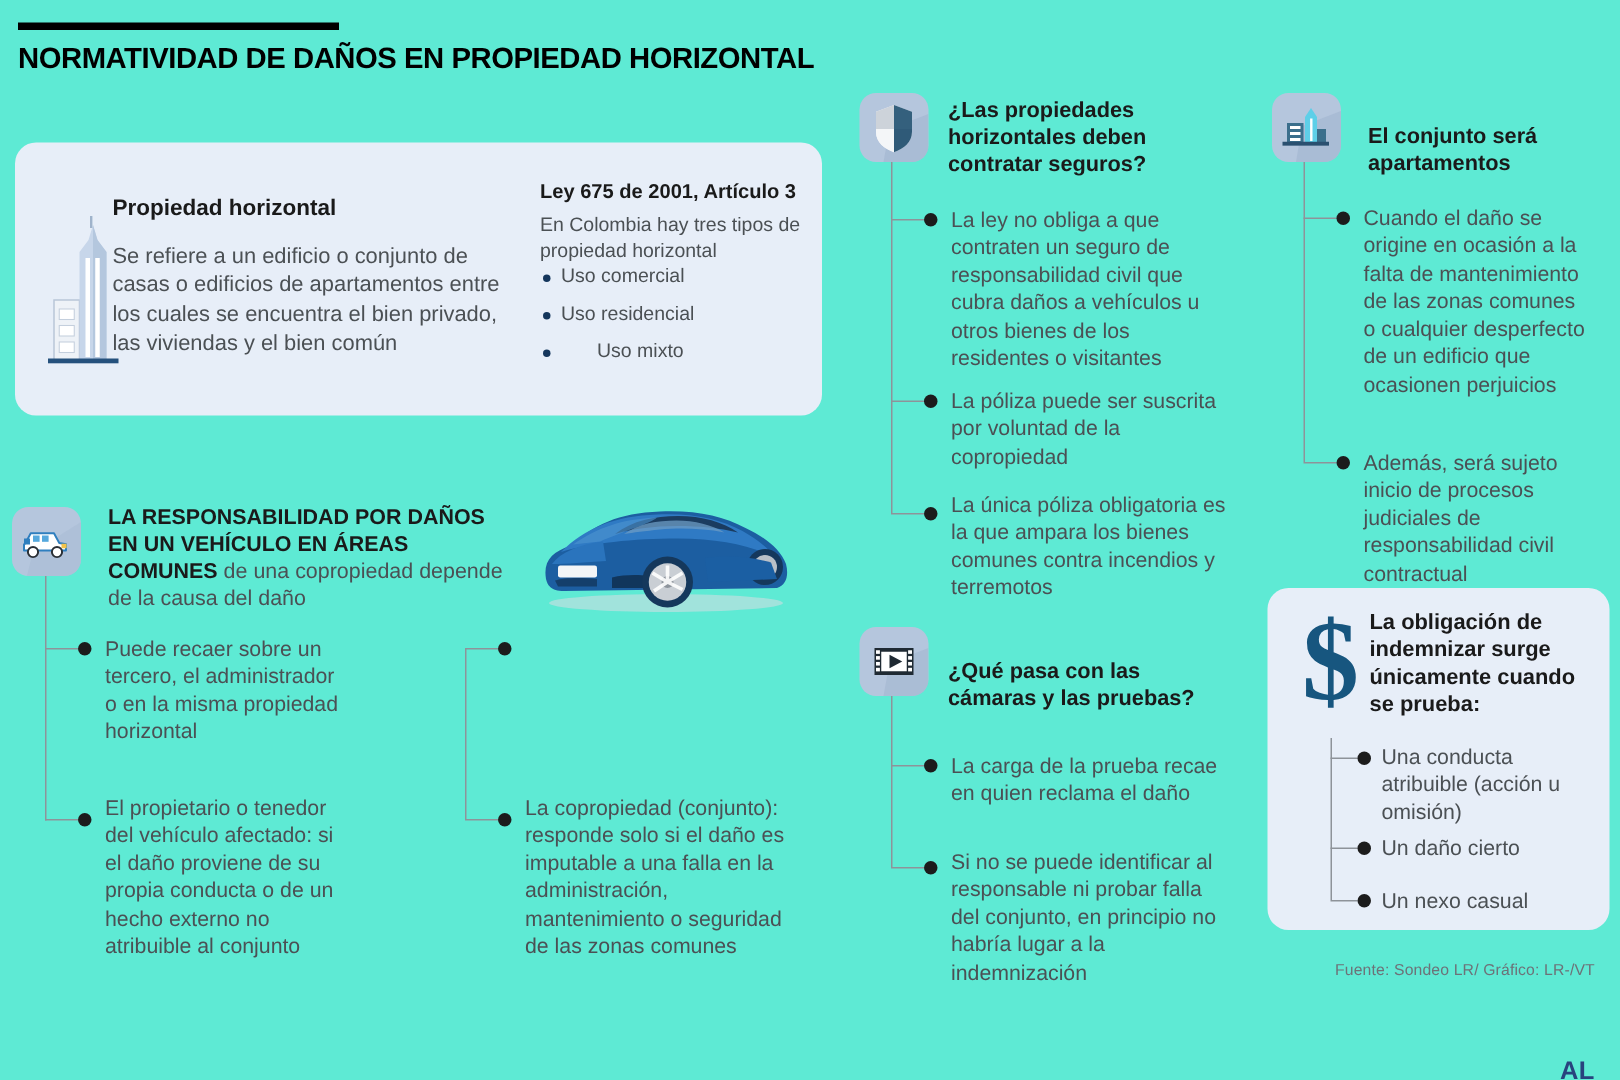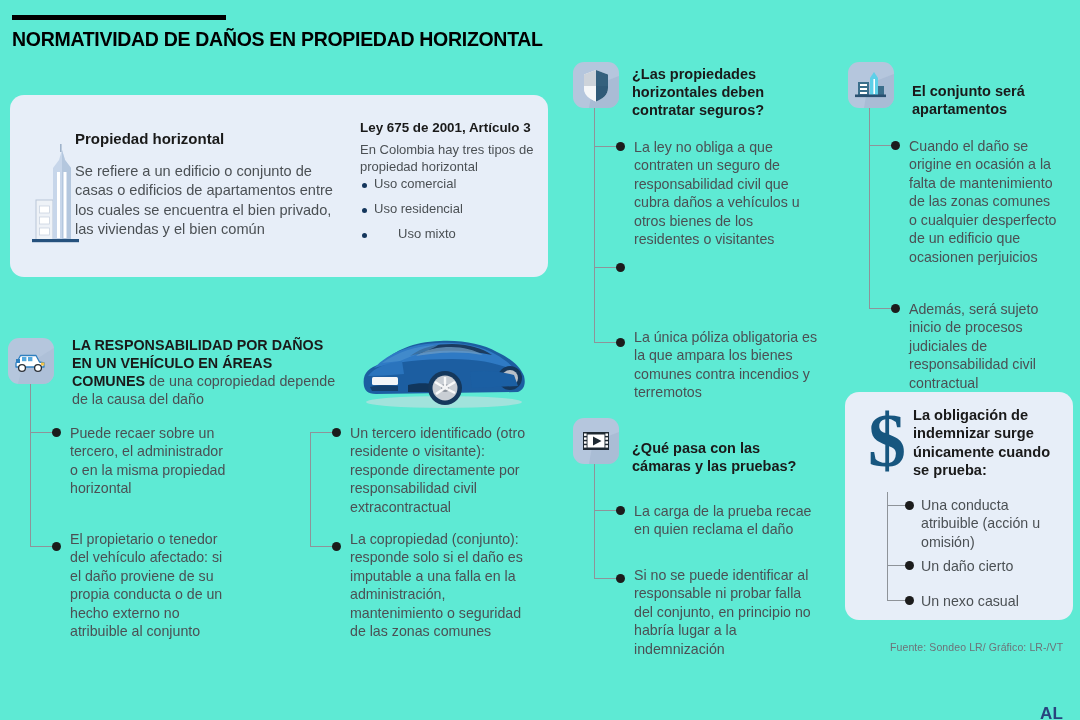--- a/index.html
+++ b/index.html
@@ -172,21 +172,20 @@
   <div class="dot" style="left:52px; top:428px;"></div>
   <div class="bd" style="position:absolute; left:70px; top:424px; width:160px; line-height:1.3;">Puede recaer sobre un tercero, el administrador o en la misma propiedad horizontal</div>
 
   <div class="hline" style="left:30px; top:546px; width:22px;"></div>
   <div class="dot" style="left:52px; top:542px;"></div>
   <div class="bd" style="position:absolute; left:70px; top:530px; width:160px; line-height:1.3;">El propietario o tenedor del vehículo afectado: si el daño proviene de su propia conducta o de un hecho externo no atribuible al conjunto</div>
 
   <div class="vline" style="left:310px; top:432px; height:114px;"></div>
   <div class="hline" style="left:310px; top:432px; width:22px;"></div>
   <div class="dot" style="left:332px; top:428px;"></div>
-  <div class="bd" style="position:absolute; left:350px; top:424px; width:190px; line-height:1.3;">Un tercero identificado (otro residente o visitante): responde directamente por responsabilidad civil extracontractual</div>
 
   <div class="hline" style="left:310px; top:546px; width:22px;"></div>
   <div class="dot" style="left:332px; top:542px;"></div>
   <div class="bd" style="position:absolute; left:350px; top:530px; width:190px; line-height:1.3;">La copropiedad (conjunto): responde solo si el daño es imputable a una falla en la administración, mantenimiento o seguridad de las zonas comunes</div>
 
   <div class="icon-tile" style="left:573px; top:62px;">
     <svg width="46" height="46" viewBox="0 0 46 46">
       <path d="M20 24 L46 14 L46 46 L16 46 Z" fill="#9db2cd" opacity=".5"></path>
       <path d="M23 8 L35 12.5 L35 26 C35 33 29.5 37 23 39.5 C16.5 37 11 33 11 26 L11 12.5 Z" fill="#f2f4f7"></path>
       <path d="M23 8 L35 12.5 L35 24 L23 24 Z" fill="#34607d"></path>
@@ -197,20 +196,21 @@
   </div>
   <div class="hd" style="position:absolute; left:632px; top:66px; width:165px;">¿Las propiedades horizontales deben contratar seguros?</div>
 
   <div class="vline" style="left:594px; top:108px; height:234px;"></div>
   <div class="hline" style="left:594px; top:146px; width:22px;"></div>
   <div class="dot" style="left:616px; top:142px;"></div>
   <div class="bd" style="position:absolute; left:634px; top:138px; width:185px; line-height:1.3;">La ley no obliga a que contraten un seguro de responsabilidad civil que cubra daños a vehículos u otros bienes de los residentes o visitantes</div>
 
   <div class="hline" style="left:594px; top:267px; width:22px;"></div>
   <div class="dot" style="left:616px; top:263px;"></div>
+  <div class="bd" style="position:absolute; left:634px; top:259px; width:185px; line-height:1.3;">La póliza puede ser suscrita por voluntad de la copropiedad</div>
 
   <div class="hline" style="left:594px; top:342px; width:22px;"></div>
   <div class="dot" style="left:616px; top:338px;"></div>
   <div class="bd" style="position:absolute; left:634px; top:328px; width:185px; line-height:1.3;">La única póliza obligatoria es la que ampara los bienes comunes contra incendios y terremotos</div>
 
   <div class="icon-tile" style="left:573px; top:418px;">
     <svg width="46" height="46" viewBox="0 0 46 46">
       <path d="M20 24 L46 14 L46 46 L16 46 Z" fill="#9db2cd" opacity=".45"></path>
       <rect x="10" y="14" width="26" height="18" fill="#1f2a33"></rect>
       <rect x="14.5" y="16.5" width="17" height="13" fill="#ffffff"></rect>

